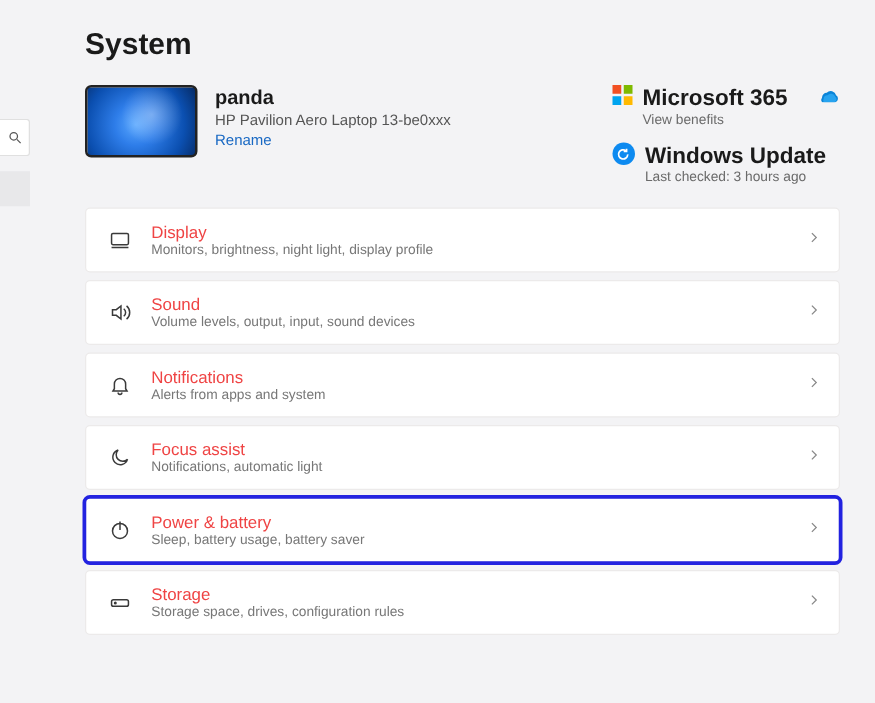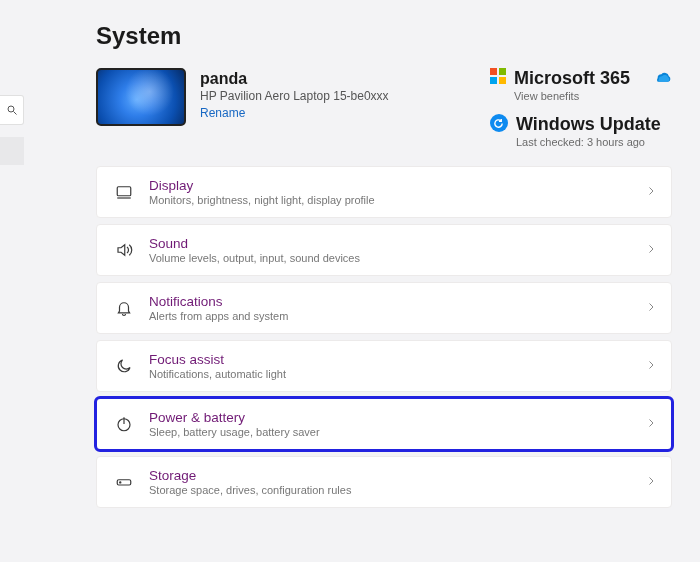--- a/index.html
+++ b/index.html
@@ -1,17 +1,17 @@
 <!DOCTYPE html>
 <html><head>
 <meta charset="utf-8">
 <style>
   * { box-sizing: border-box; margin: 0; padding: 0; }
   html, body { width: 700px; height: 562px; font-family: "Segoe UI", Arial, sans-serif; background: #f3f3f5; color: #1a1a1a; overflow: hidden; }
-  .page { position: relative; width: 700px; height: 562px; padding-left: 28px; }
+  .page { position: relative; width: 700px; height: 562px; }
   .search-tab {
     position: absolute; left: 0; top: 95px; width: 24px; height: 30px;
     background: #fff; border: 1px solid #e0e0e0; border-left: none;
     display: flex; align-items: center; justify-content: center; border-radius: 0 3px 3px 0;
   }
   .search-tab svg { width: 12px; height: 12px; stroke: #555; }
   .content { padding: 22px 28px 0 68px; }
   h1.title { font-size: 24px; font-weight: 600; margin-bottom: 18px; }
   .header-row { display: flex; align-items: flex-start; justify-content: space-between; margin-bottom: 18px; }
   .device { display: flex; align-items: flex-start; gap: 14px; }
@@ -44,21 +44,21 @@
   .list { display: flex; flex-direction: column; gap: 6px; }
   .row {
     background: #fff; border: 1px solid #eceaea; border-radius: 4px;
     display: flex; align-items: center; padding: 10px 14px; cursor: pointer;
     min-height: 52px;
   }
   .row.highlight { outline: 3px solid #2222e0; outline-offset: -1px; }
   .row .ico { width: 26px; display:flex; justify-content:center; color:#3a3a3a; }
   .row .ico svg { width: 18px; height: 18px; stroke: #3a3a3a; }
   .row .labels { flex: 1; margin-left: 12px; }
-  .row .labels .t { font-size: 13.5px; font-weight: 500; color: #701a75; }
+  .row .labels .t { font-size: 13.5px; font-weight: 500; color: #ef4444; }
   .row .labels .s { font-size: 11px; color: #777; margin-top: 1px; }
   .row .chev svg { width: 12px; height: 12px; stroke: #888; }
   .active-strip { position:absolute; left:0; top:137px; width:24px; height:28px; background:#e8e8ea; }
 </style>
 </head>
 <body>
 <div class="page">
 
 <div class="active-strip"></div>
 
@@ -70,21 +70,21 @@
 </div>
 
 <div class="content">
   <h1 class="title">System</h1>
 
   <div class="header-row">
     <div class="device">
       <div class="device-thumb"></div>
       <div class="device-info">
         <div class="device-name">panda</div>
-        <div class="device-model">HP Pavilion Aero Laptop 15-be0xxx</div>
+        <div class="device-model">HP Pavilion Aero Laptop 13-be0xxx</div>
         <span class="rename">Rename</span>
       </div>
     </div>
 
     <div class="quicklinks">
       <div class="ql">
         <div class="ms365-ico">
               <span></span>
               <span></span>
               <span></span>

